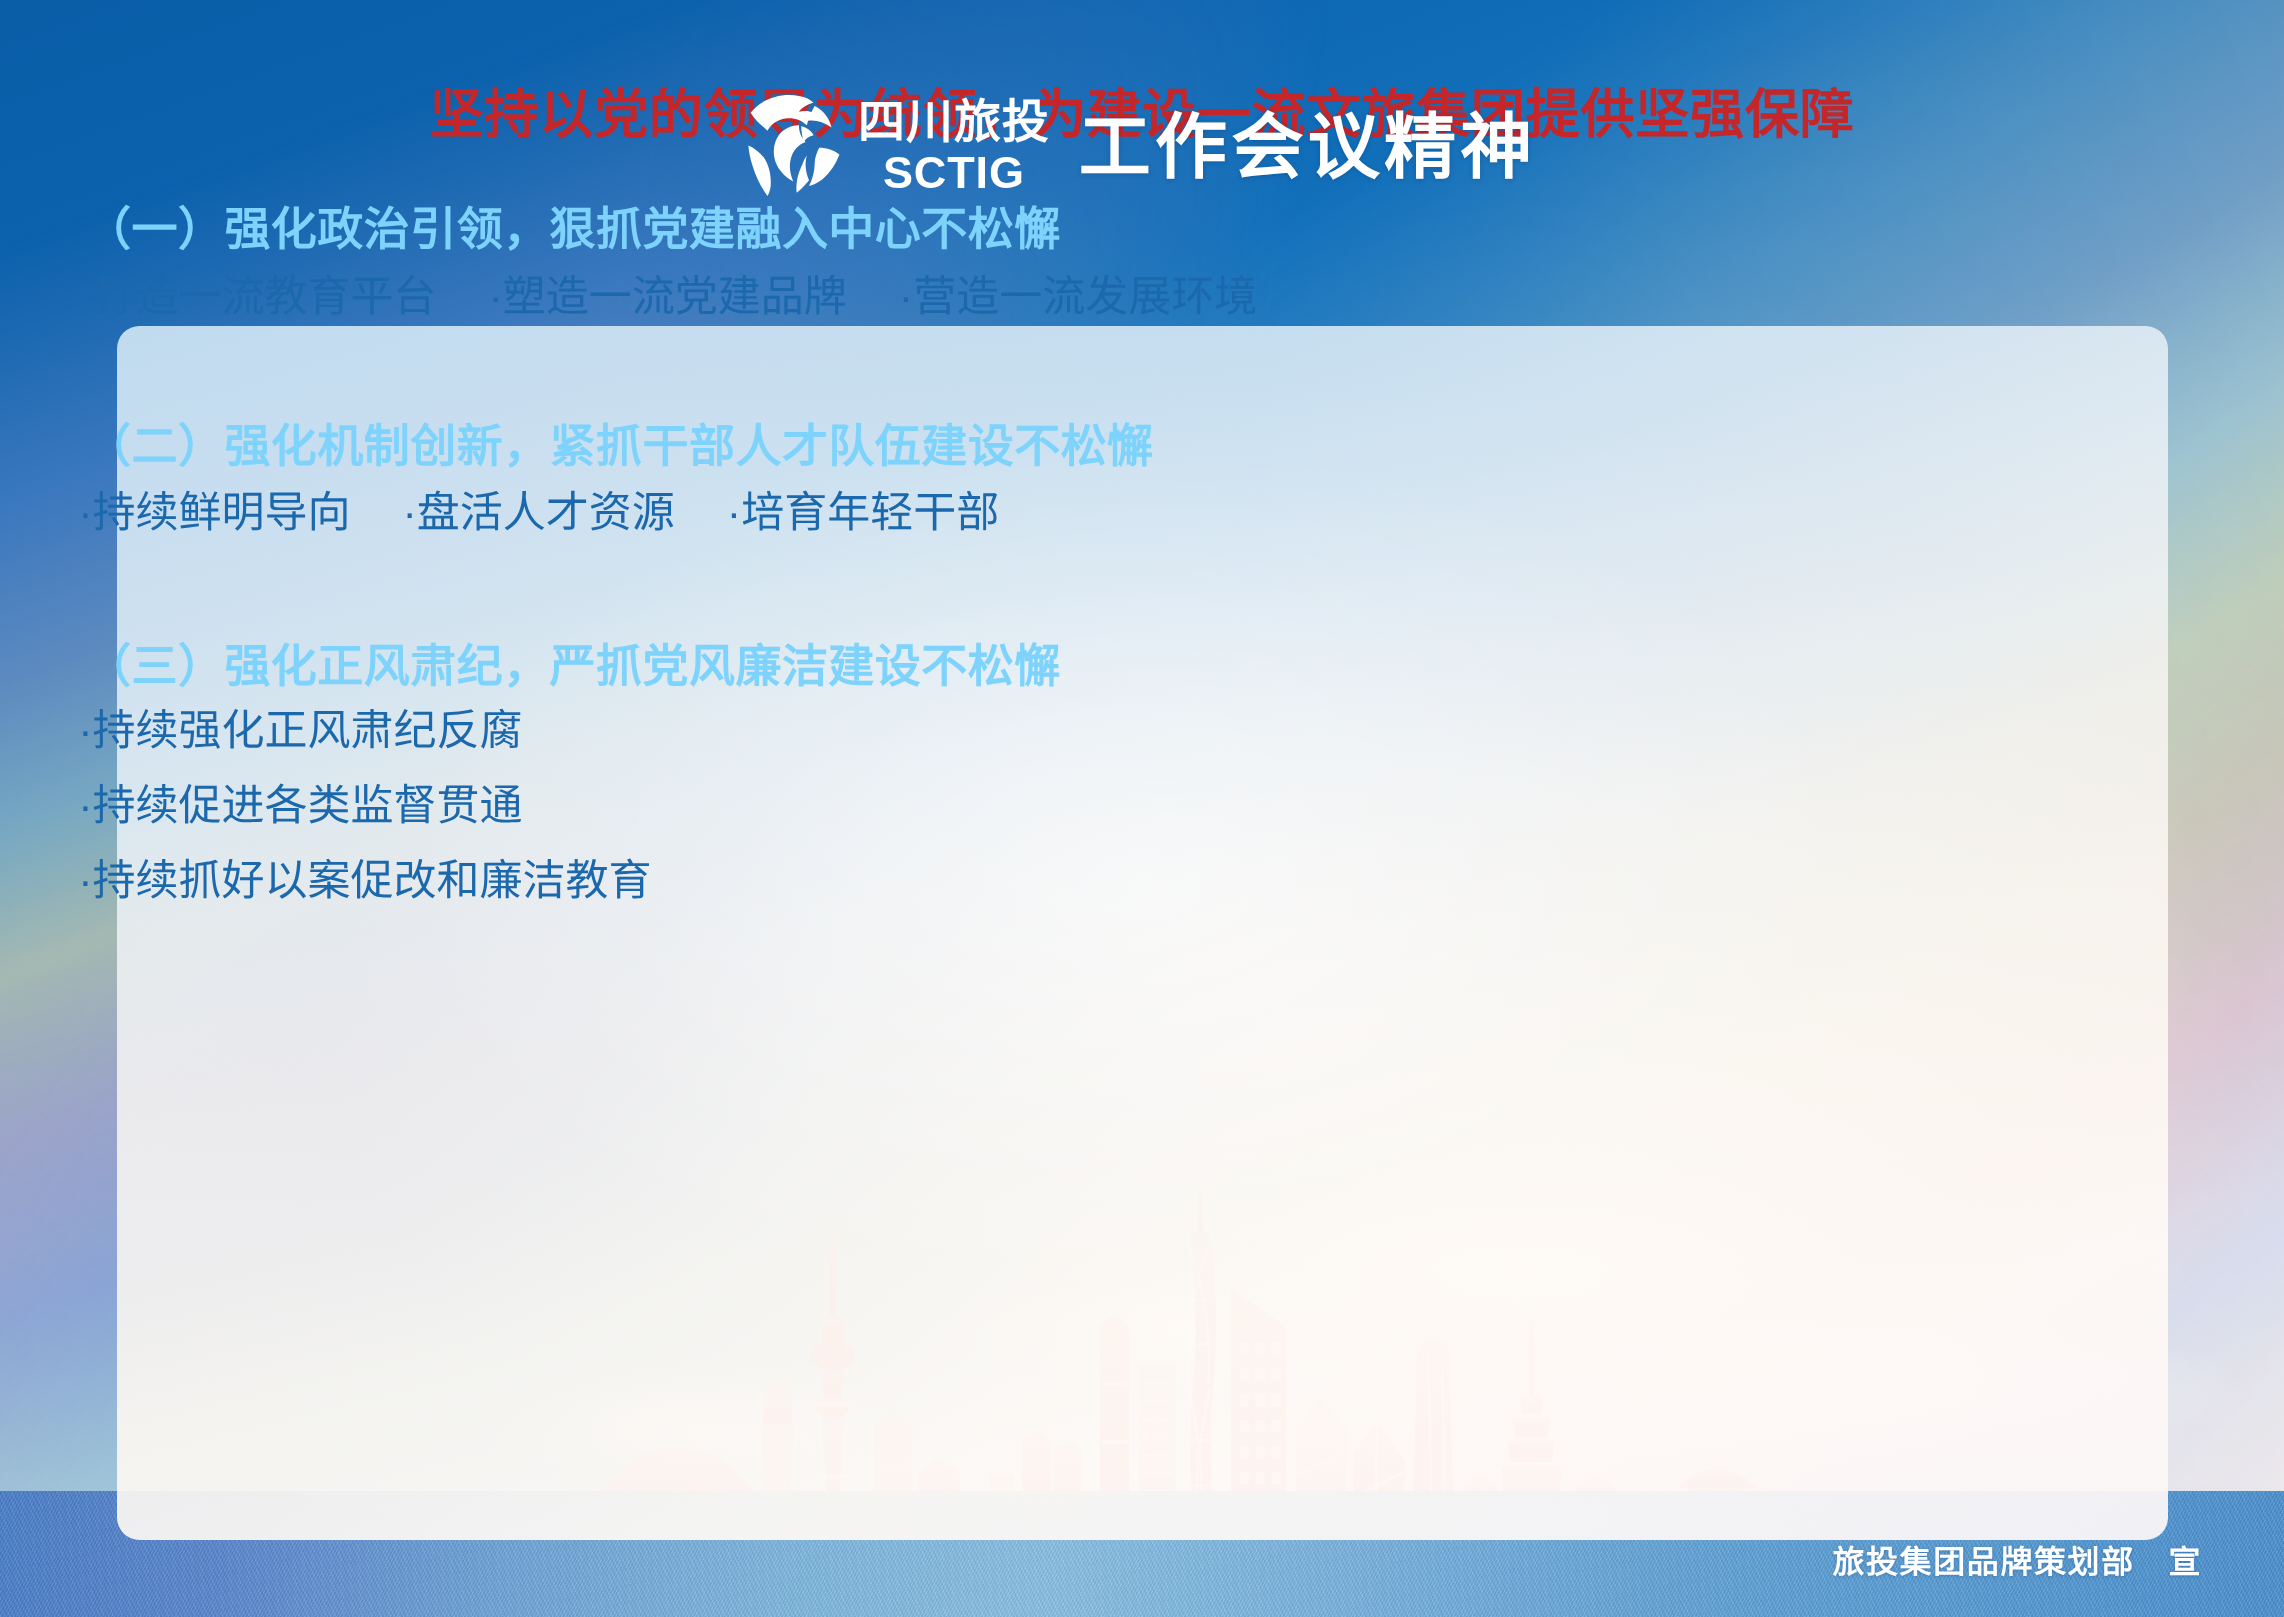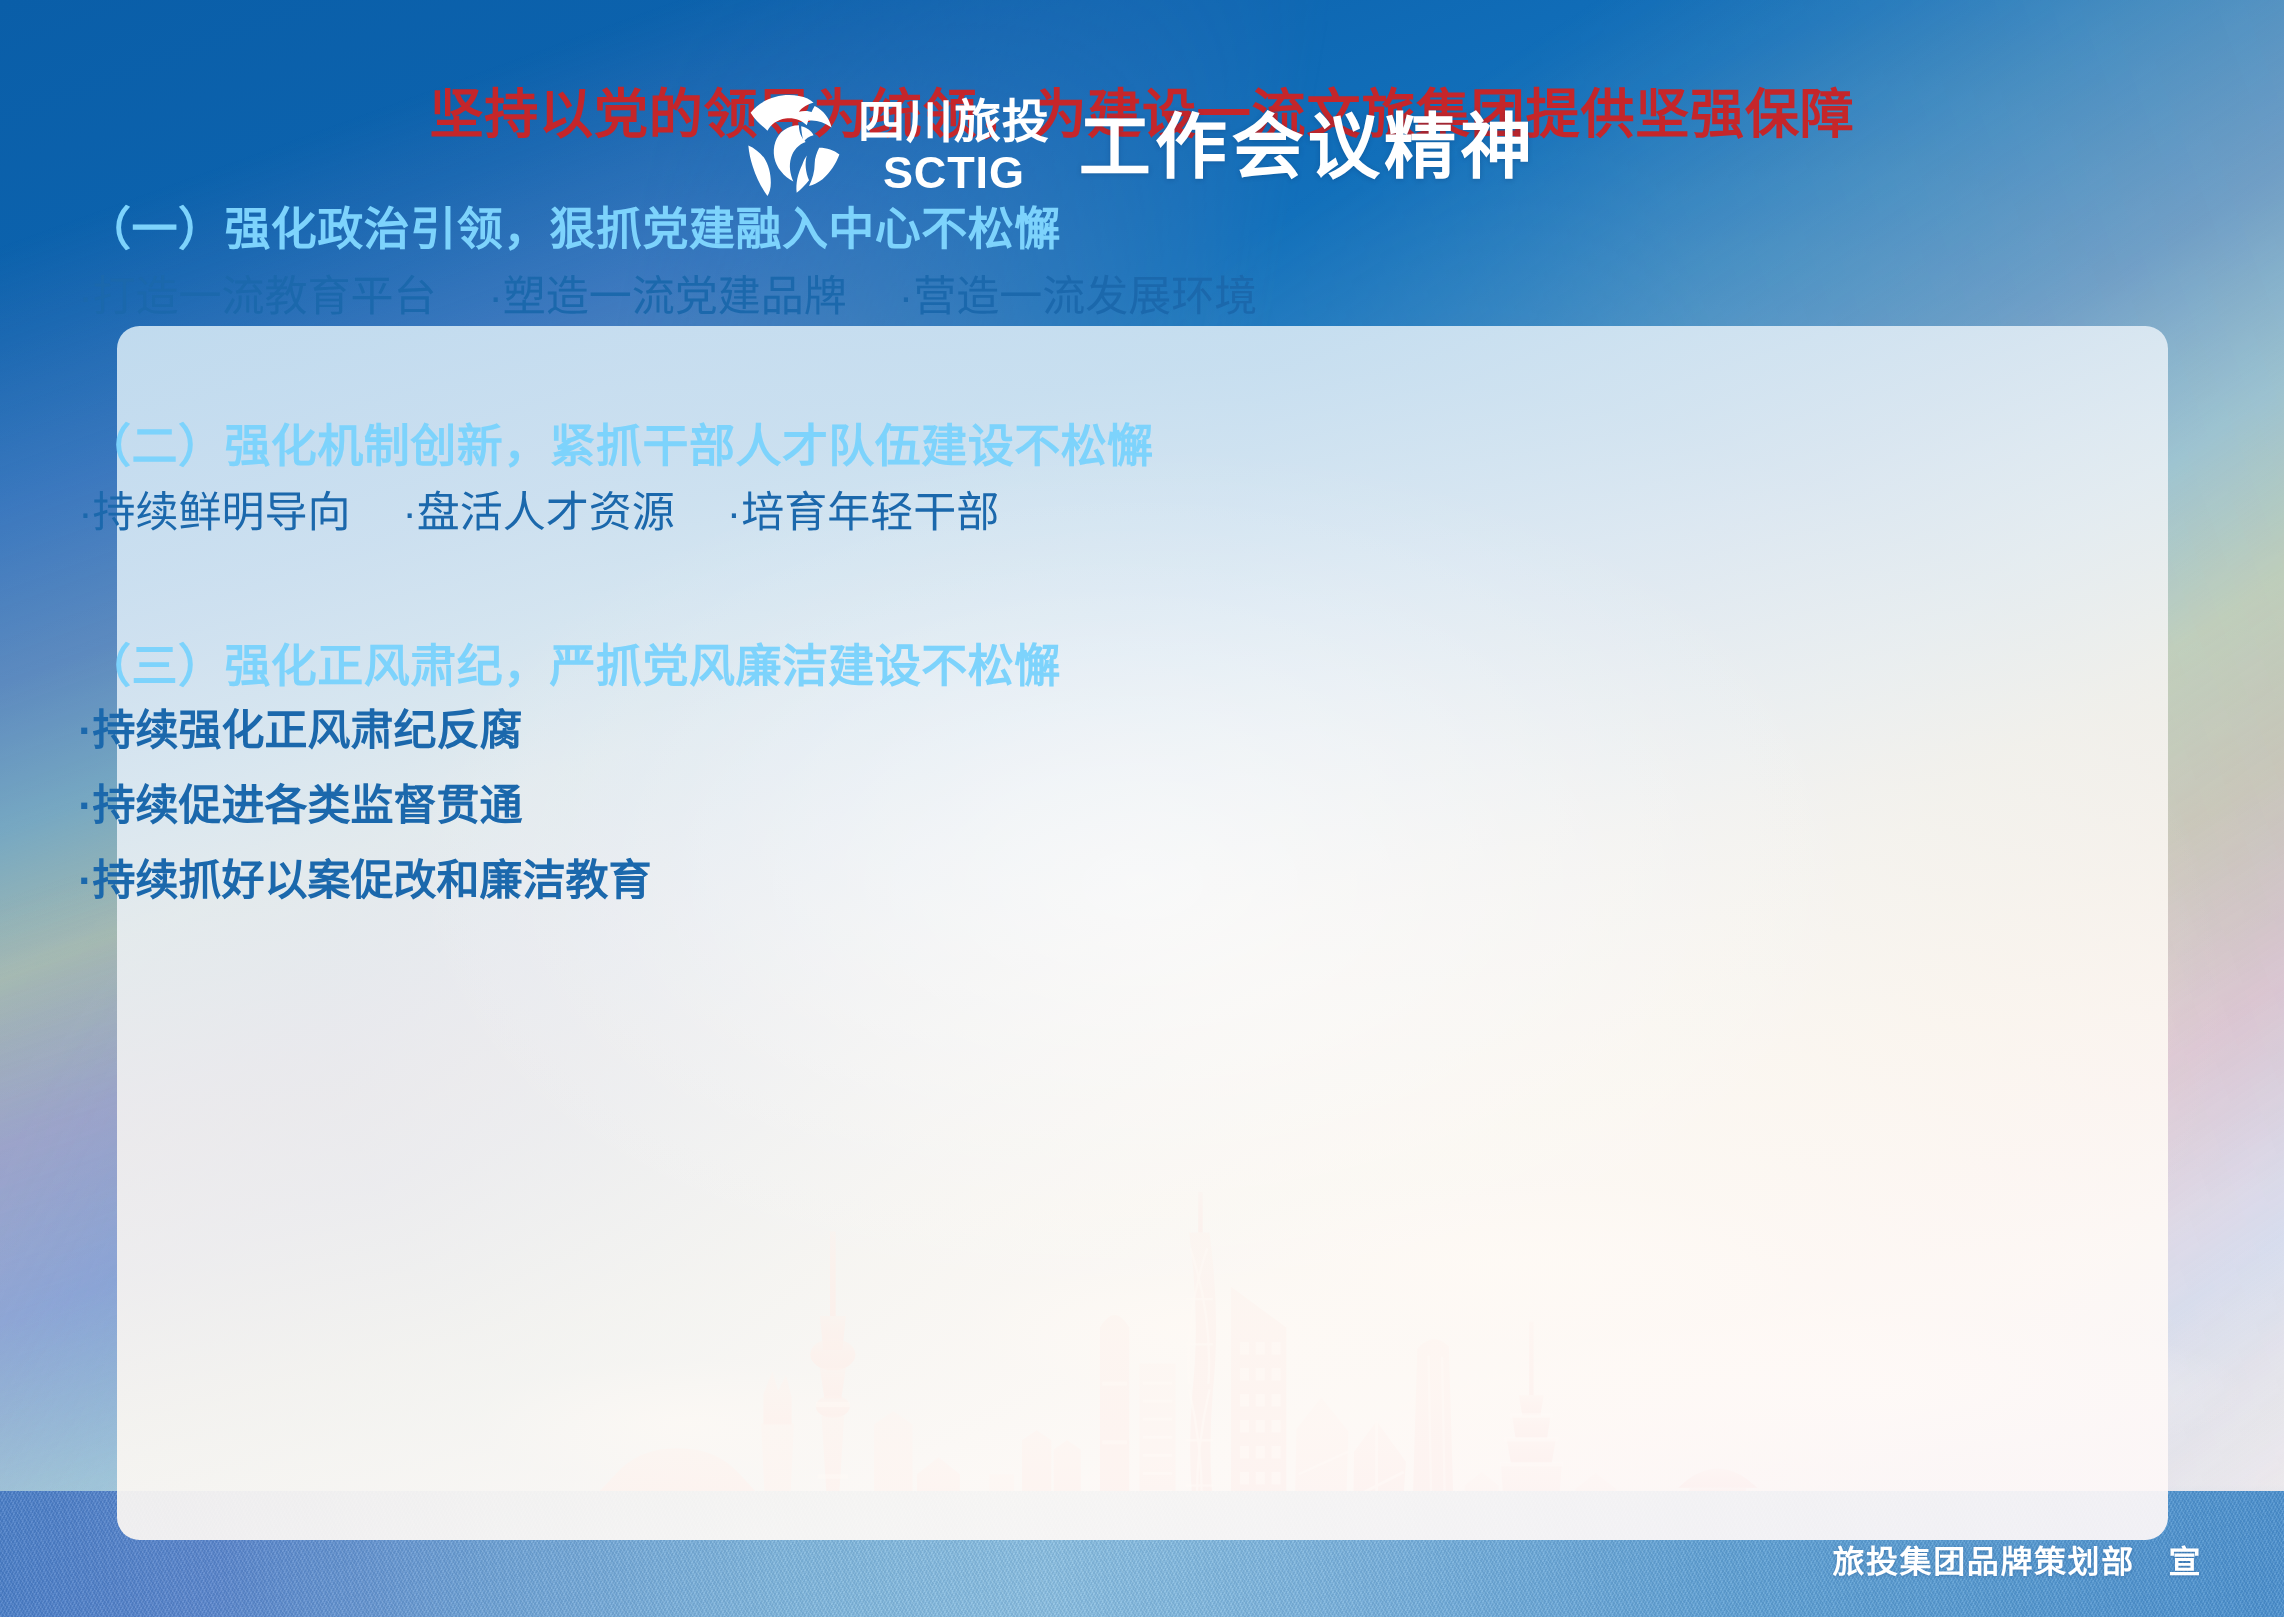--- a/index.html
+++ b/index.html
@@ -245,21 +245,21 @@
     white-space:nowrap;
   }
   .bullets-inline .bi { margin-right:52px; }
   .bullets-inline .bi:last-child { margin-right:0; }
 
   .bullets-stack {
     margin-top:17px;
     padding-left:10.2px;
     color:#1b68ac;
     font-size:43px;
-    font-weight:700;
+    font-weight:400;
     line-height:1.0;
   }
   .bullets-stack .bs { margin-bottom:32px; white-space:nowrap; }
   .bullets-stack .bs:last-child { margin-bottom:12px; }
 
   
   .footer {
     position:absolute;
     right:82px; bottom:35px;
     color:#ffffff;

